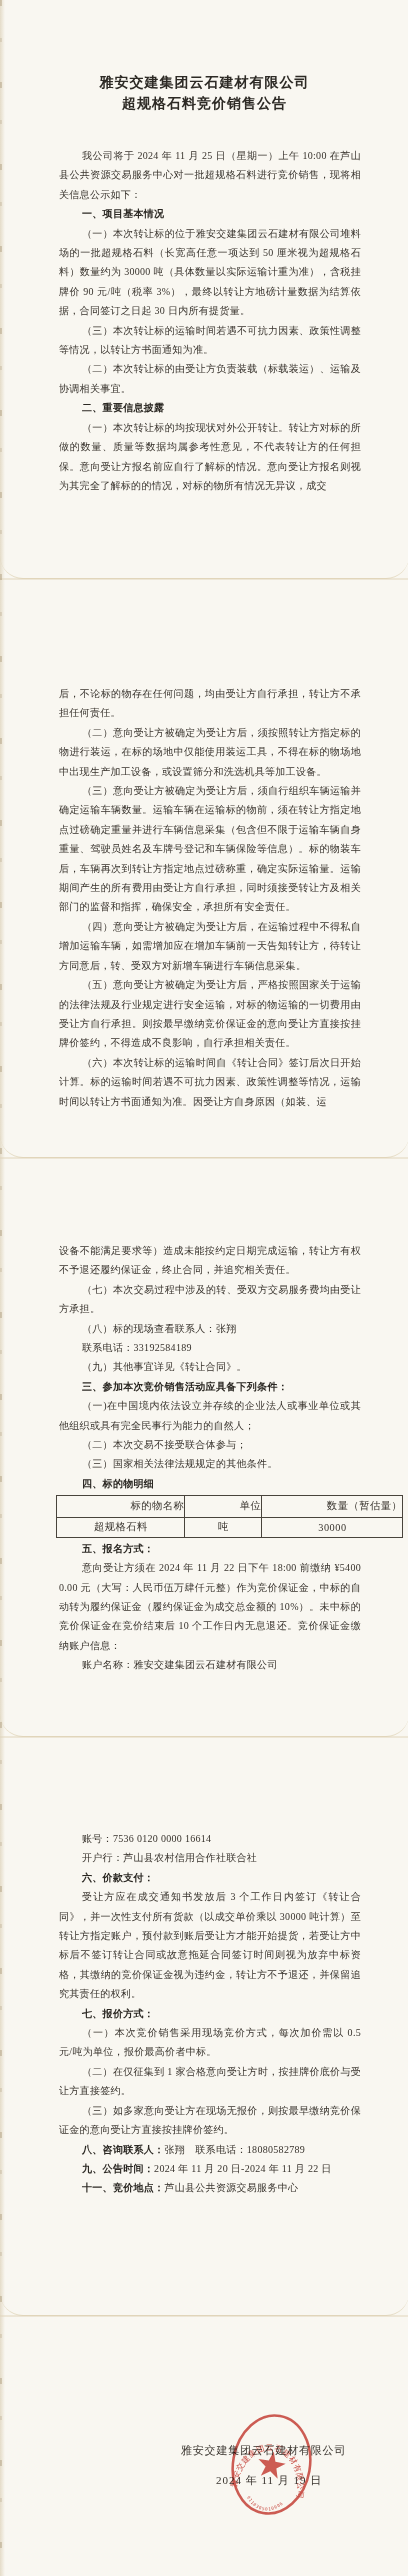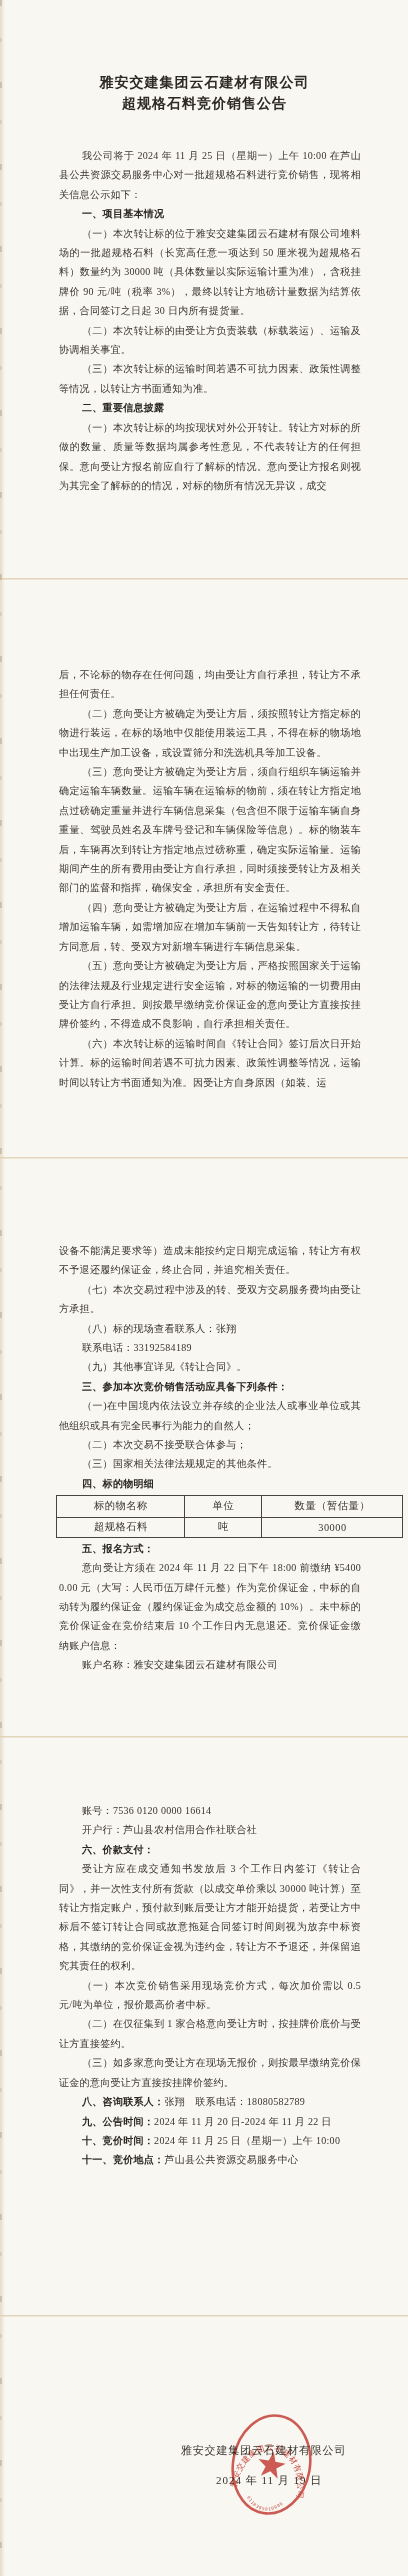--- a/index.html
+++ b/index.html
@@ -18,43 +18,43 @@
     background:linear-gradient(90deg,#ded3bb 0%,rgba(222,211,187,0) 100%);
     opacity:.75;pointer-events:none;
   }
   .edge-marks{
     position:absolute;left:0;top:0;width:2.1px;height:100%;
     background:repeating-linear-gradient(180deg,
       rgba(140,118,78,.30) 0 6.2px, rgba(0,0,0,0) 6.2px 38px,
       rgba(140,118,78,.18) 38px 42px, rgba(0,0,0,0) 42px 82px);
     pointer-events:none;
   }
-  .page{position:relative;width:100%;}
+  .page{position:relative;width:100%;border-radius:23px;}
   .page.p1,.page.p2,.page.p3,.page.p4{height:578px;border-bottom:1px solid #e6ddc6;}
   .page.p5{height:576px;}
   .page::after{ 
     content:"";position:absolute;left:0;right:0;bottom:-2.1px;height:2.1px;
     background:rgba(214,199,162,.35);pointer-events:none;
   }
   .page.p5::after{display:none;}
 
   .title{
     position:absolute;left:0;right:0;top:73px;
     text-align:center;
     font-weight:bold;
     font-size:14px;line-height:20.6px;letter-spacing:1px;
     color:#2d2a25;
   }
   .body{
     position:absolute;left:59px;width:302px;
   }
   .p1 .body{top:146px;}
-  .p2 .body{top:86px;}
+  .p2 .body{top:105px;}
   .p3 .body{top:83px;}
-  .p4 .body{top:64px;}
+  .p4 .body{top:92px;}
 
   .line,.par{
     margin:0;
     font-size:10px;
     line-height:19.4px;
     text-align:justify;
     text-justify:inter-ideograph;
     text-indent:23px;
     letter-spacing:0.3px;
     word-break:break-all;
@@ -80,21 +80,21 @@
   }
   table.lots th,table.lots td{
     border:1px solid #49443c;
     text-align:center;
     font-size:10.3px;
     font-weight:normal;
     padding:0;
     letter-spacing:0.5px;
     color:#38332d;
   }
-  table.lots th{height:21px;}
+  table.lots th{height:21px;text-align:right;}
   table.lots td{height:19px;}
   col.c1{width:128px;} col.c2{width:77px;} col.c3{width:141px;}
 
   
   .signature{
     position:absolute;left:181px;top:127px;
     font-size:11px;letter-spacing:0.8px;color:#3a352f;
     white-space:nowrap;
   }
   .sign-date{
@@ -116,22 +116,22 @@
 
   <div class="page p1">
     <div class="title">
       <div>雅安交建集团云石建材有限公司</div>
       <div>超规格石料竞价销售公告</div>
     </div>
     <div class="body">
       <p class="par">我公司将于 2024 年 11 月 25 日（星期一）上午 10:00 在芦山县公共资源交易服务中心对一批超规格石料进行竞价销售，现将相关信息公示如下：</p>
       <p class="line hd">一、项目基本情况</p>
       <p class="par">（一）本次转让标的位于雅安交建集团云石建材有限公司堆料场的一批超规格石料（长宽高任意一项达到 50 厘米视为超规格石料）数量约为 30000 吨（具体数量以实际运输计重为准），含税挂牌价 90 元/吨（税率 3%），最终以转让方地磅计量数据为结算依据，合同签订之日起 30 日内所有提货量。</p>
+      <p class="par">（三）本次转让标的运输时间若遇不可抗力因素、政策性调整等情况，以转让方书面通知为准。</p>
       <p class="par">（二）本次转让标的由受让方负责装载（标载装运）、运输及协调相关事宜。</p>
-      <p class="par">（三）本次转让标的运输时间若遇不可抗力因素、政策性调整等情况，以转让方书面通知为准。</p>
       <p class="line hd">二、重要信息披露</p>
       <p class="par">（一）本次转让标的均按现状对外公开转让。转让方对标的所做的数量、质量等数据均属参考性意见，不代表转让方的任何担保。意向受让方报名前应自行了解标的情况。意向受让方报名则视为其完全了解标的的情况，对标的物所有情况无异议，成交</p>
     </div>
   </div>
 
   <div class="page p2">
     <div class="body">
       <p class="par no-indent">后，不论标的物存在任何问题，均由受让方自行承担，转让方不承担任何责任。</p>
       <p class="par">（二）意向受让方被确定为受让方后，须按照转让方指定标的物进行装运，在标的场地中仅能使用装运工具，不得在标的物场地中出现生产加工设备，或设置筛分和洗选机具等加工设备。</p>
       <p class="par">（三）意向受让方被确定为受让方后，须自行组织车辆运输并确定运输车辆数量。运输车辆在运输标的物前，须在转让方指定地点过磅确定重量并进行车辆信息采集（包含但不限于运输车辆自身重量、驾驶员姓名及车牌号登记和车辆保险等信息）。标的物装车后，车辆再次到转让方指定地点过磅称重，确定实际运输量。运输期间产生的所有费用由受让方自行承担，同时须接受转让方及相关部门的监督和指挥，确保安全，承担所有安全责任。</p>
@@ -181,26 +181,26 @@
       <p class="line">账户名称：雅安交建集团云石建材有限公司</p>
     </div>
   </div>
 
   <div class="page p4">
     <div class="body">
       <p class="line">账号：7536 0120 0000 16614</p>
       <p class="line">开户行：芦山县农村信用合作社联合社</p>
       <p class="line hd">六、价款支付：</p>
       <p class="par">受让方应在成交通知书发放后 3 个工作日内签订《转让合同》，并一次性支付所有货款（以成交单价乘以 30000 吨计算）至转让方指定账户，预付款到账后受让方才能开始提货，若受让方中标后不签订转让合同或故意拖延合同签订时间则视为放弃中标资格，其缴纳的竞价保证金视为违约金，转让方不予退还，并保留追究其责任的权利。</p>
+      <p class="line hd">七、报价方式：</p>
       <p class="par">（一）本次竞价销售采用现场竞价方式，每次加价需以 0.5 元/吨为单位，报价最高价者中标。</p>
       <p class="par">（二）在仅征集到 1 家合格意向受让方时，按挂牌价底价与受让方直接签约。</p>
       <p class="par">（三）如多家意向受让方在现场无报价，则按最早缴纳竞价保证金的意向受让方直接按挂牌价签约。</p>
       <p class="line hd-inline"><b>八、咨询联系人：</b><span>张翔　联系电话：18080582789</span></p>
       <p class="line hd-inline"><b>九、公告时间：</b><span>2024 年 11 月 20 日-2024 年 11 月 22 日</span></p>
-      <p class="line hd-inline"><b>十、竞价时间：</b><span>2024 年 11 月 25 日（星期一）上午 10:00</span></p>
       <p class="line hd-inline"><b>十一、竞价地点：</b><span>芦山县公共资源交易服务中心</span></p>
     </div>
   </div>
 
   <div class="page p5">
     <div class="signature">雅安交建集团云石建材有限公司</div>
     <div class="sign-date">2024 年 11 月 19 日</div>
 
     <svg class="seal" viewBox="0 0 162 204" xmlns="http://www.w3.org/2000/svg">
       <defs>

